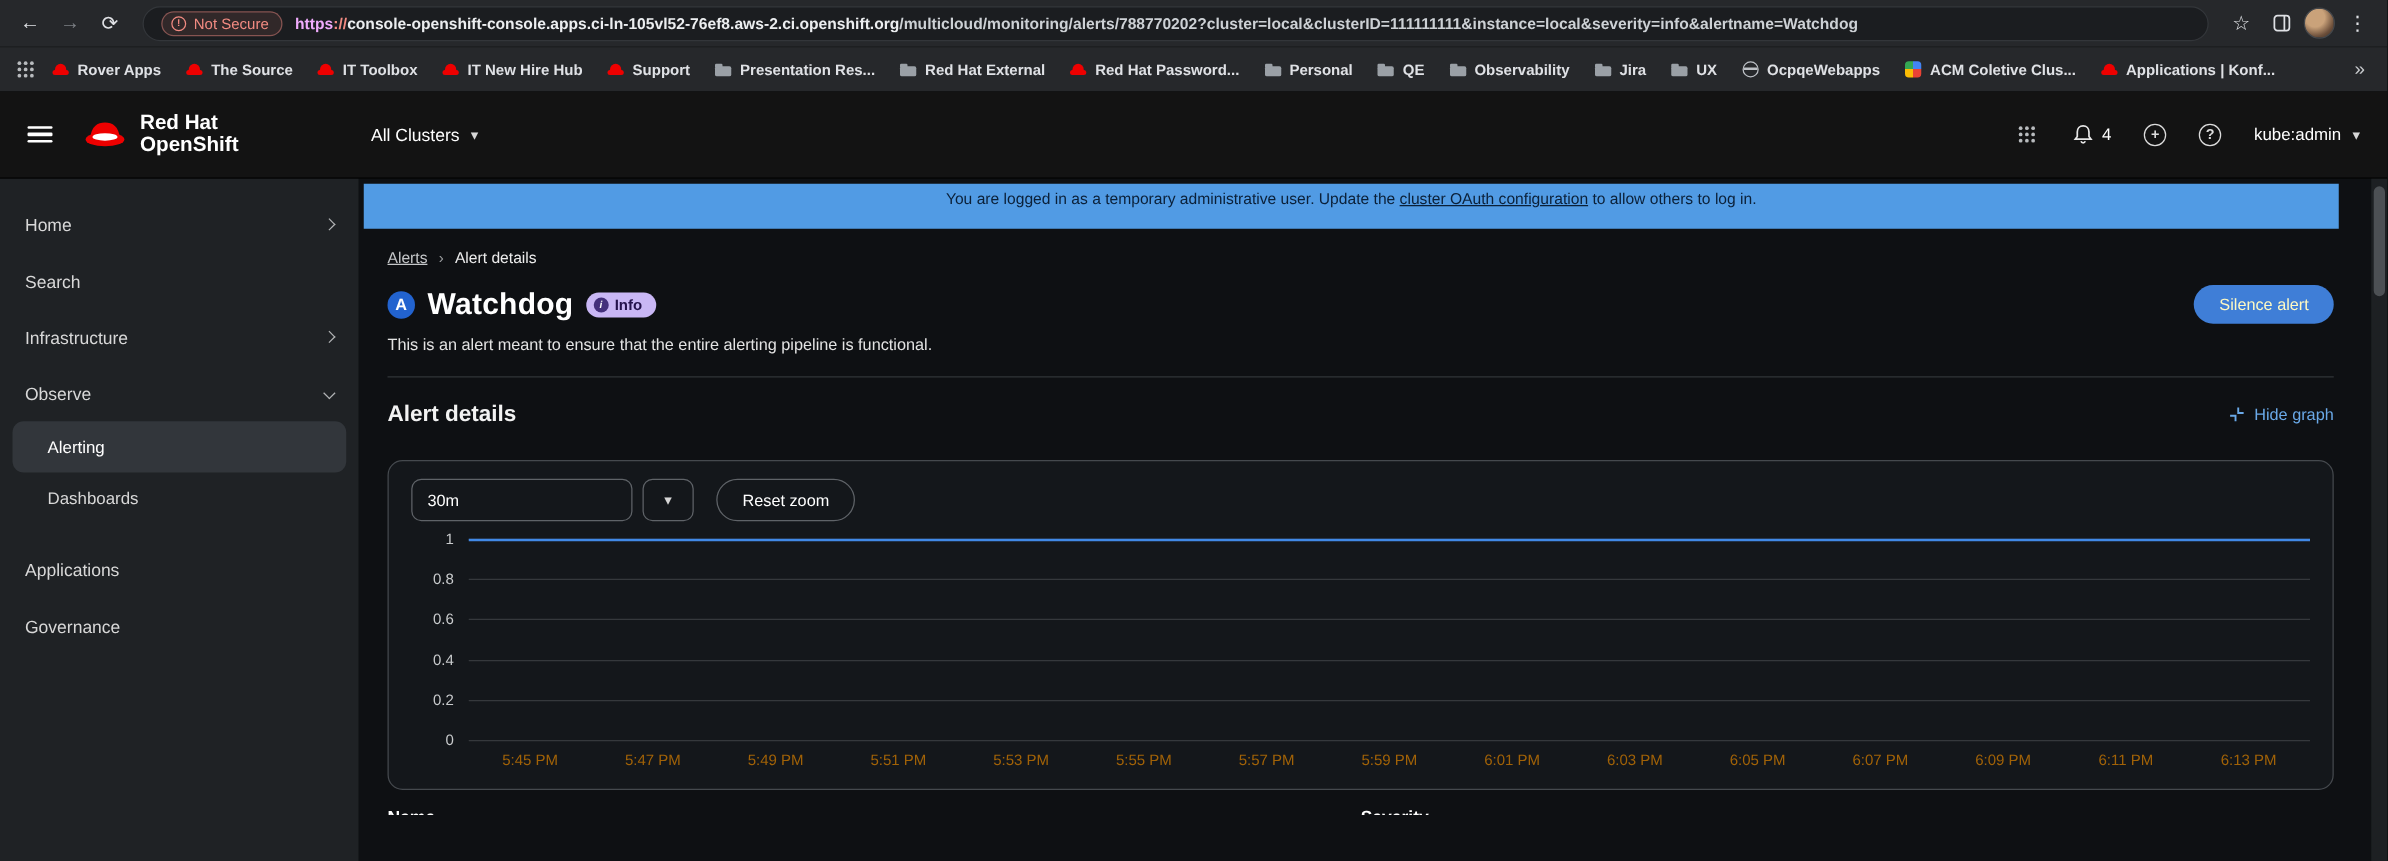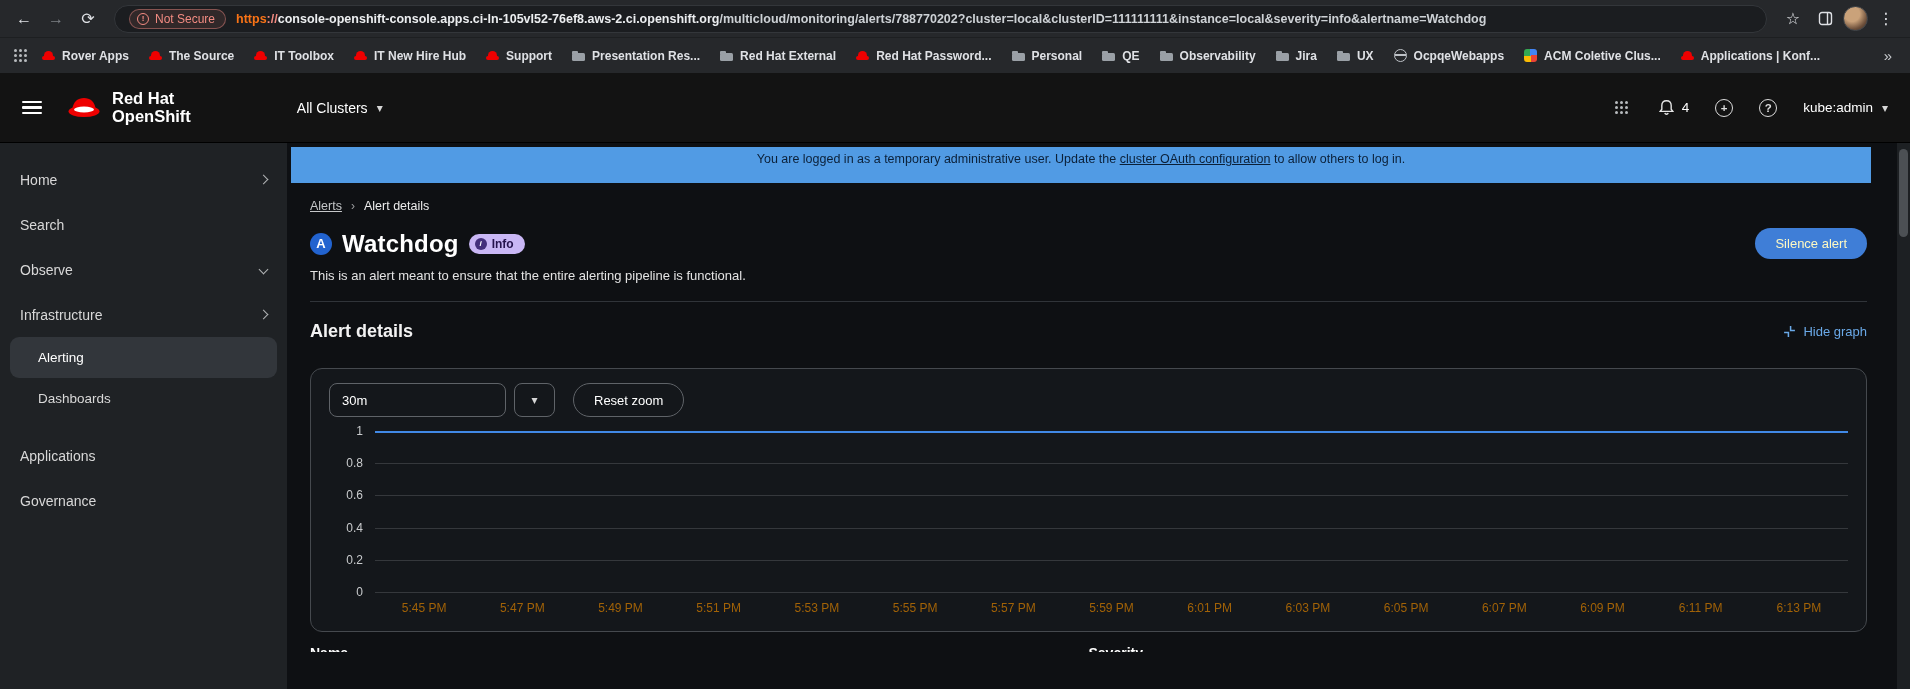--- a/index.html
+++ b/index.html
@@ -29,21 +29,21 @@
   .chip {
     display:flex; align-items:center; gap:6px; color:#f28b82; font-size:12px;
     background:rgba(242,139,130,0.10); border:1px solid rgba(242,139,130,0.45);
     border-radius:11px; padding:2px 10px 2px 7px; flex:0 0 auto;
   }
   .chip-ico {
     width:12px; height:12px; border-radius:50%; border:1.4px solid #f28b82;
     display:grid; place-items:center; font-size:8px; font-weight:bold;
   }
   .url { font-size:12.5px; white-space:nowrap; overflow:hidden; }
-  .url .scheme { color:#f97316; font-weight:bold; }
+  .url .scheme { color:#f0abfc; font-weight:bold; }
   .url .sep   { color:#f28b82; font-weight:bold; }
   .url .host  { color:#eceef0; font-weight:bold; }
   .url .path  { color:#cdd1d5; font-weight:bold; }
   .avatar {
     width:25px; height:25px; border-radius:50%; flex:0 0 auto;
     background:radial-gradient(circle at 35% 30%, #caa27a 0 35%, #6b4e3a 70%, #3c2b20 100%);
     border:1px solid #44474b;
   }
 
   
@@ -354,26 +354,26 @@
 <div class="app-body">
   <nav class="sidebar">
     <div class="nav-item">
       <span>Home</span>
       <span class="chev"></span>
     </div>
     <div class="nav-item">
       <span>Search</span>
     </div>
     <div class="nav-item">
+      <span>Infrastructure</span>
+      <span class="chev"></span>
+    </div>
+    <div class="nav-item">
       <span>Observe</span>
       <span class="chev down"></span>
-    </div>
-    <div class="nav-item">
-      <span>Infrastructure</span>
-      <span class="chev"></span>
     </div>
     <div class="nav-sub">
       <div class="nav-item sub current">
         <span>Alerting</span>
       </div>
       <div class="nav-item sub">
         <span>Dashboards</span>
       </div>
     </div>
     <div class="nav-item">

